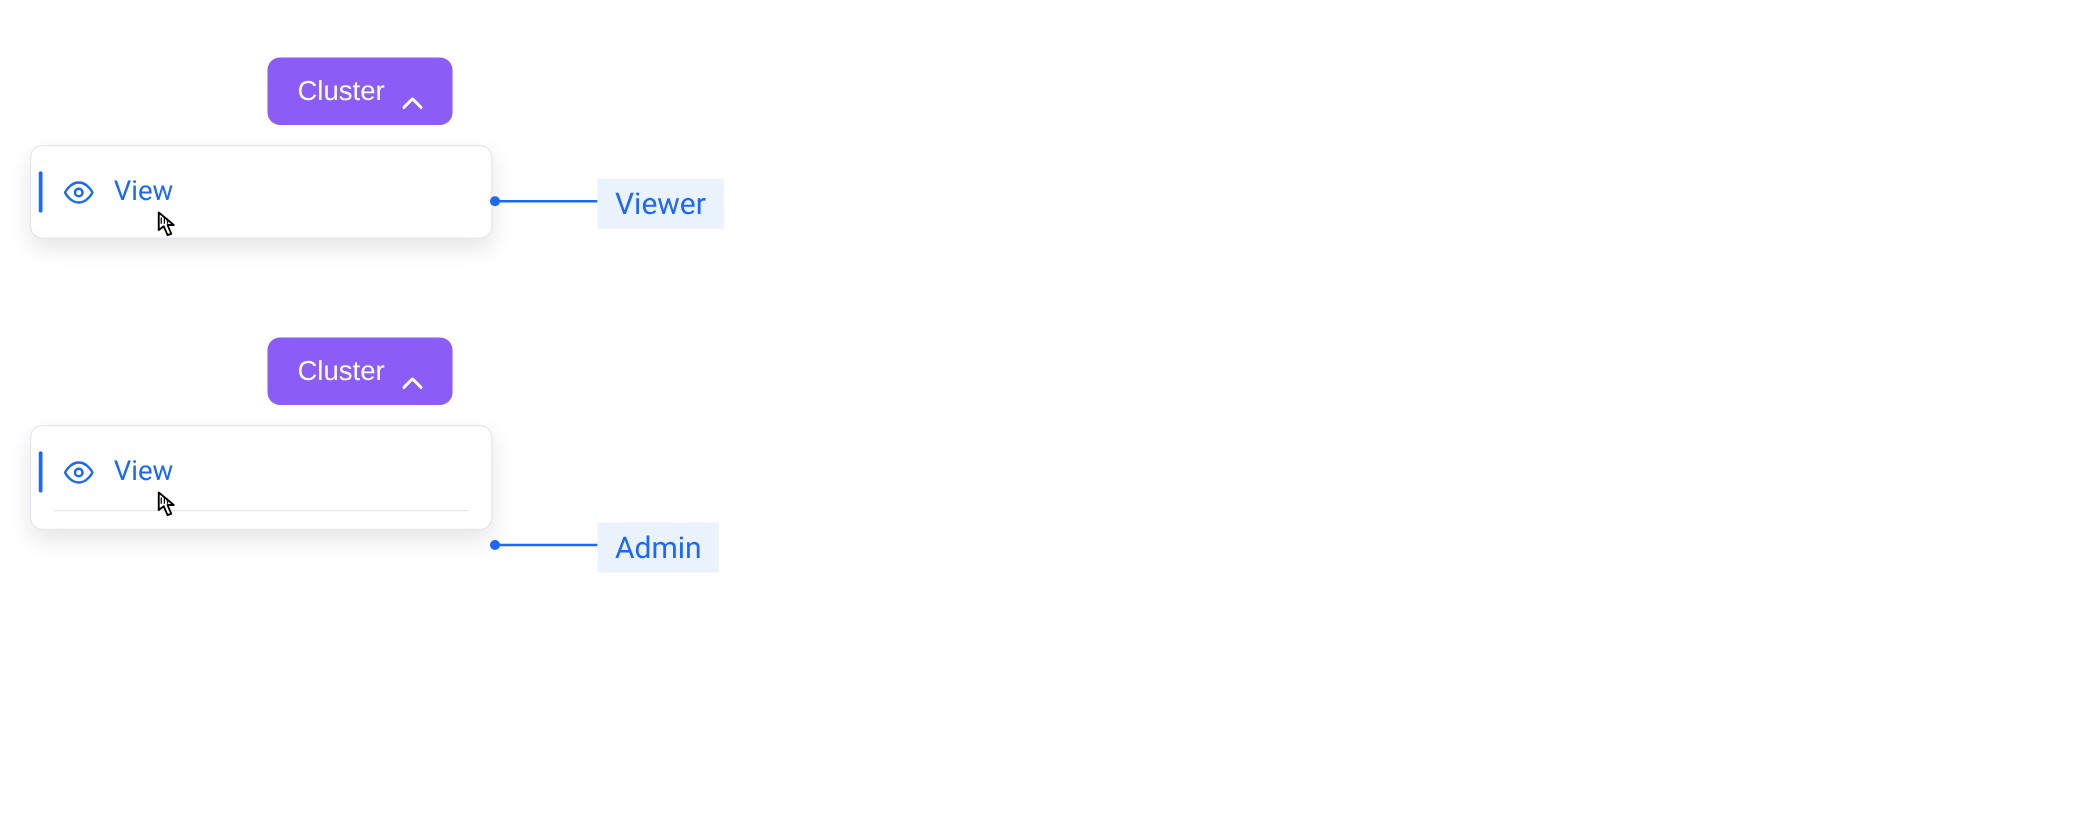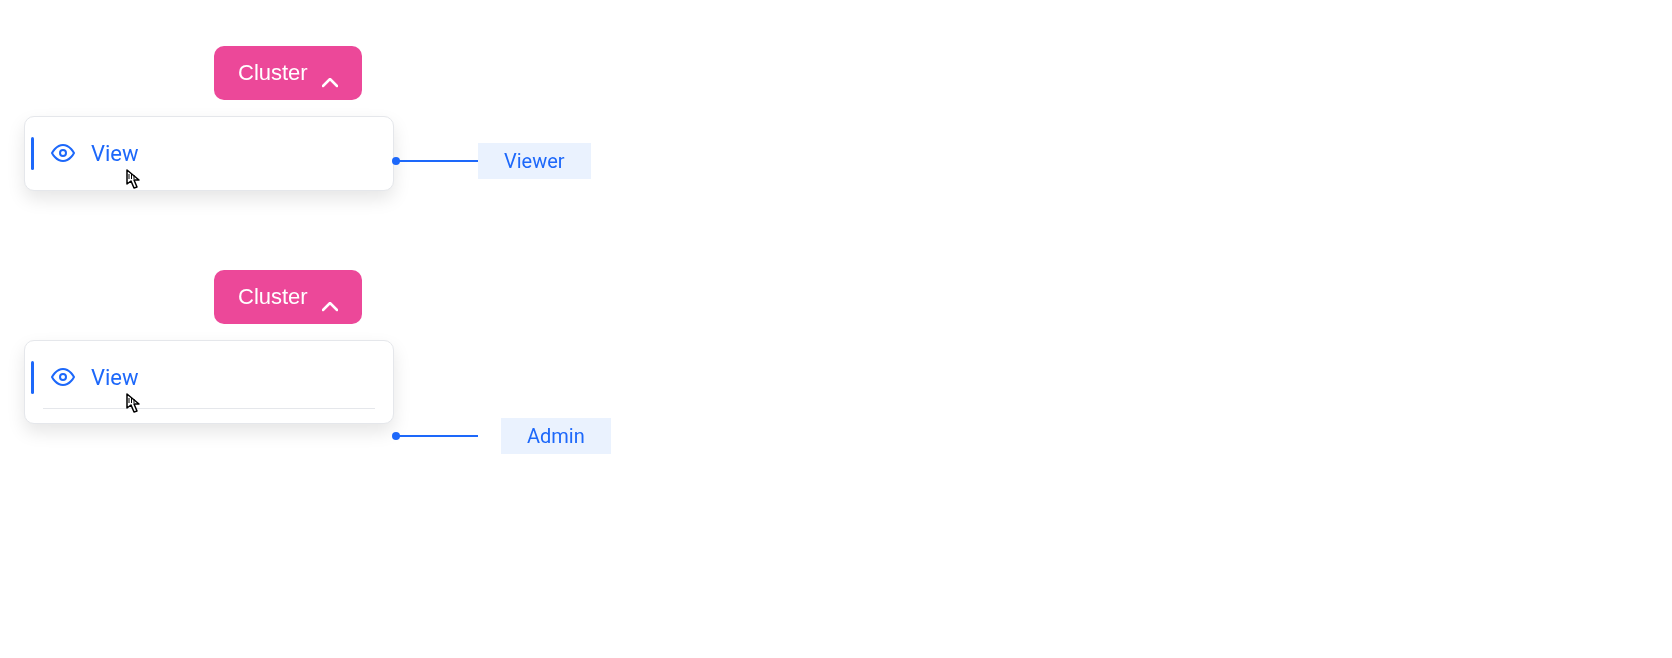--- a/index.html
+++ b/index.html
@@ -20,21 +20,21 @@
     .example-1 {
       top: 46px;
       left: 24px;
     }
     .example-2 {
       top: 270px;
       left: 24px;
     }
     .cluster-button {
       position: absolute;
-      background: #ec4899;
+      background: #8b5cf6;
       color: #ffffff;
       border: none;
       border-radius: 10px;
       padding: 14px 24px;
       font-size: 22px;
       font-weight: 500;
       display: flex;
       align-items: center;
       gap: 14px;
       cursor: pointer;
@@ -51,21 +51,21 @@
       left: 0;
       width: 370px;
       background: #ffffff;
       border: 1px solid #e5e7eb;
       border-radius: 10px;
       box-shadow: 0 8px 18px rgba(0,0,0,0.10);
       padding: 10px 0;
     }
     .menu-item {
       display: flex;
-      align-items: flex-start;
+      align-items: center;
       gap: 16px;
       padding: 14px 26px;
       font-size: 22px;
       cursor: pointer;
       position: relative;
     }
     .menu-item.selected {
       color: #1d68fa;
     }
     .menu-item.selected::before {
@@ -112,22 +112,22 @@
       top: -3px;
       width: 8px;
       height: 8px;
       background: #1d68fa;
       border-radius: 50%;
     }
     .role-badge {
       position: absolute;
       background: #eaf2fe;
       color: #1d68fa;
-      font-size: 20px;
-      padding: 6px 26px;
+      font-size: 24px;
+      padding: 6px 14px;
       border-radius: 0;
       font-weight: 400;
     }
   </style>
 </head>
 <body>
 
 <div class="example example-1">
   <button class="cluster-button">
     <span>Cluster</span>
@@ -196,16 +196,16 @@
     <svg viewBox="0 0 28 28">
       <path d="M9 4 C9 4 9 18 9 18 L13 15 L16 22 L19 21 L16 14 L21 14 Z" fill="white" stroke="black" stroke-width="1.5" stroke-linejoin="round"></path>
       <line x1="11" y1="8" x2="11" y2="13" stroke="black" stroke-width="1"></line>
       <line x1="13.5" y1="8" x2="13.5" y2="13" stroke="black" stroke-width="1"></line>
       <line x1="16" y1="9" x2="16" y2="13" stroke="black" stroke-width="1"></line>
     </svg>
   </div>
 
   <div class="connector" style="left: 372px; top: 165px; width: 82px;"></div>
 
-  <div class="role-badge" style="left: 454px; top: 148px; margin-left: 23px;">
+  <div class="role-badge" style="left: 454px; top: 148px;">
     <span>Admin</span>
   </div>
 </div>
 
 </body></html>

